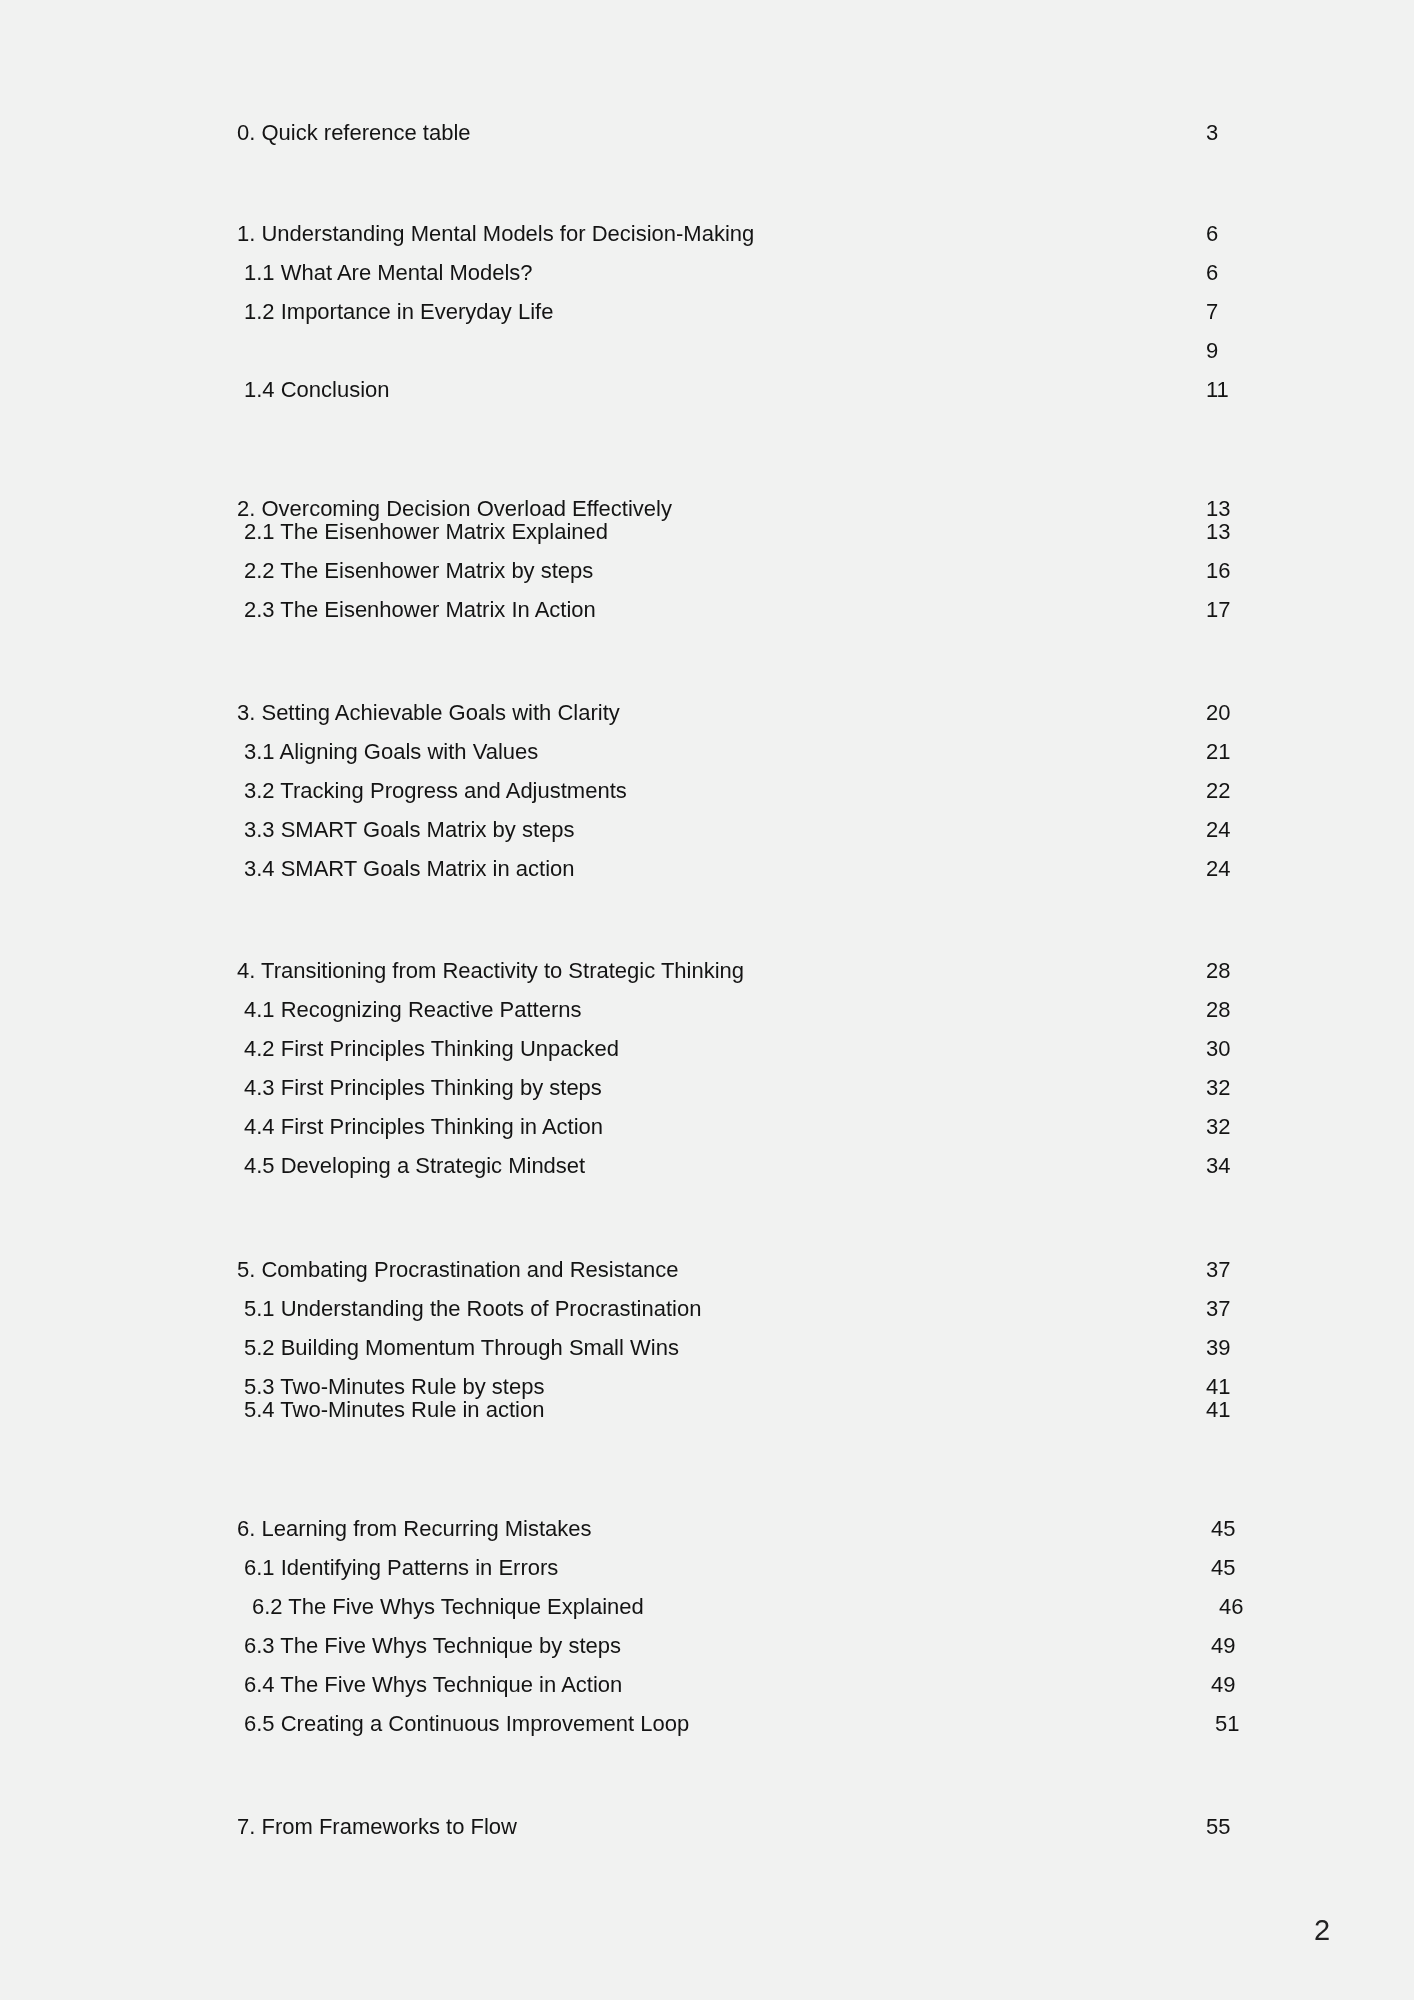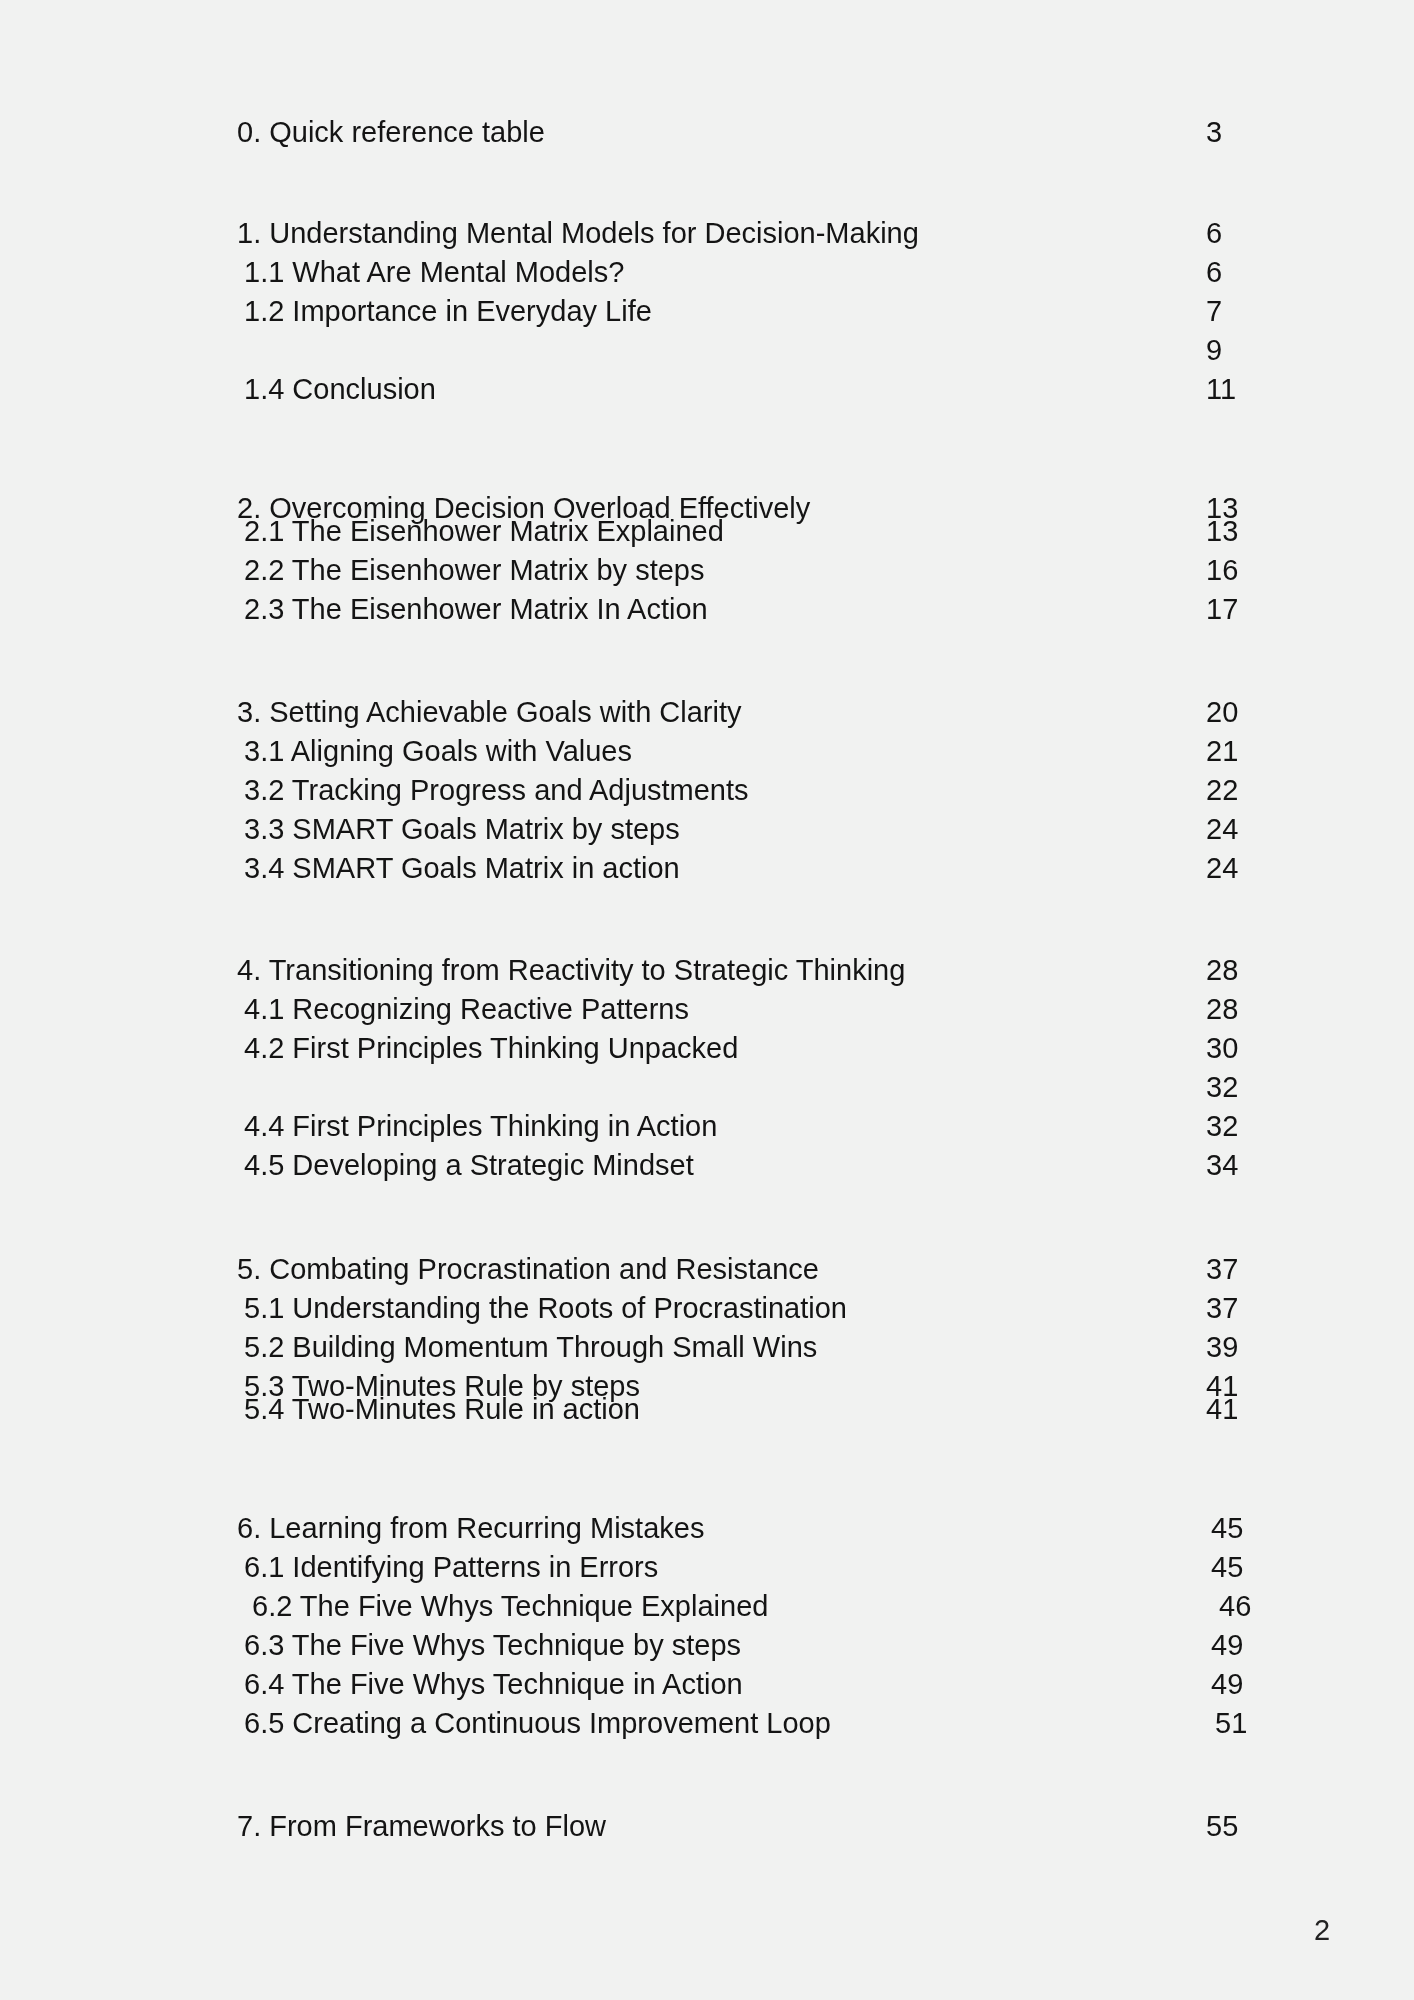--- a/index.html
+++ b/index.html
@@ -24,21 +24,21 @@
     .section {
       position: absolute;
       left: 0;
       width: 1414px;
     }
     .row {
       position: absolute;
       left: 0;
       width: 1224px;
       height: 39px;
-      font-size: 29px;
+      font-size: 22px;
       line-height: 39px;
       white-space: nowrap;
       cursor: pointer;
     }
     .row .title {
       position: absolute;
       left: 237px;
       top: 0;
     }
     .row.sub .title {
@@ -148,20 +148,21 @@
     </div>
     <div class="row sub" style="top:39px;">
       <span class="title">4.1 Recognizing Reactive Patterns</span>
       <span class="page">28</span>
     </div>
     <div class="row sub" style="top:78px;">
       <span class="title">4.2 First Principles Thinking Unpacked</span>
       <span class="page">30</span>
     </div>
     <div class="row sub" style="top:117px;">
+      <span class="title">4.3 First Principles Thinking by steps</span>
       <span class="page">32</span>
     </div>
     <div class="row sub" style="top:156px;">
       <span class="title">4.4 First Principles Thinking in Action</span>
       <span class="page">32</span>
     </div>
     <div class="row sub" style="top:195px;">
       <span class="title">4.5 Developing a Strategic Mindset</span>
       <span class="page">34</span>
     </div>

